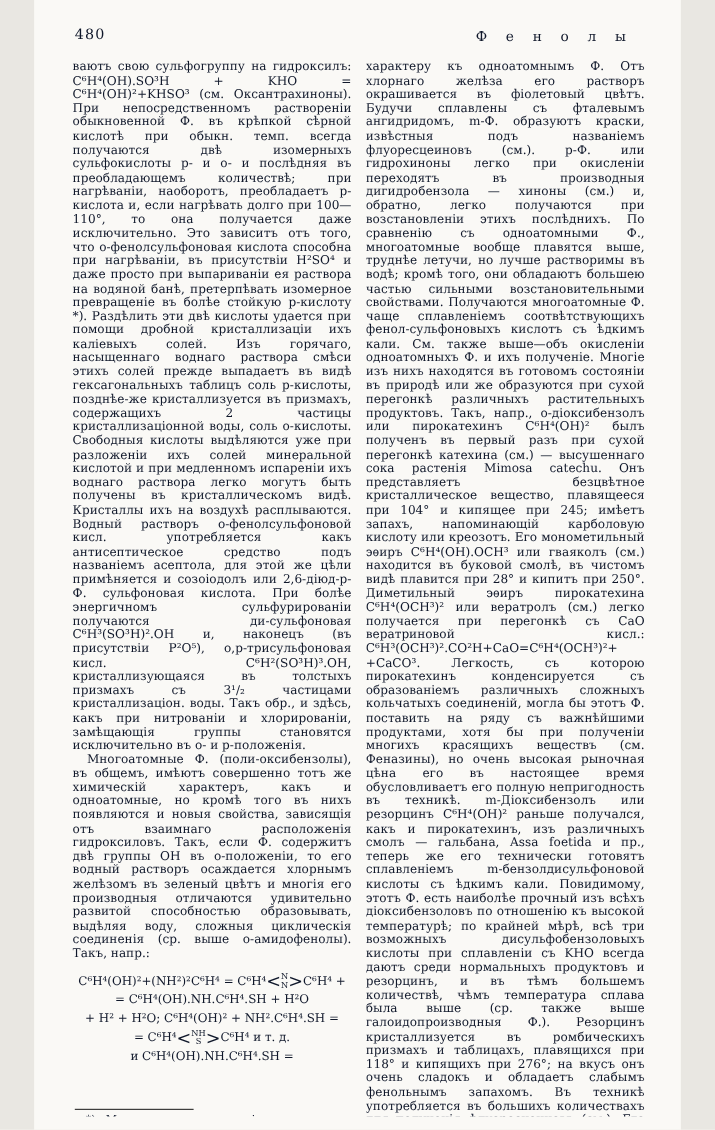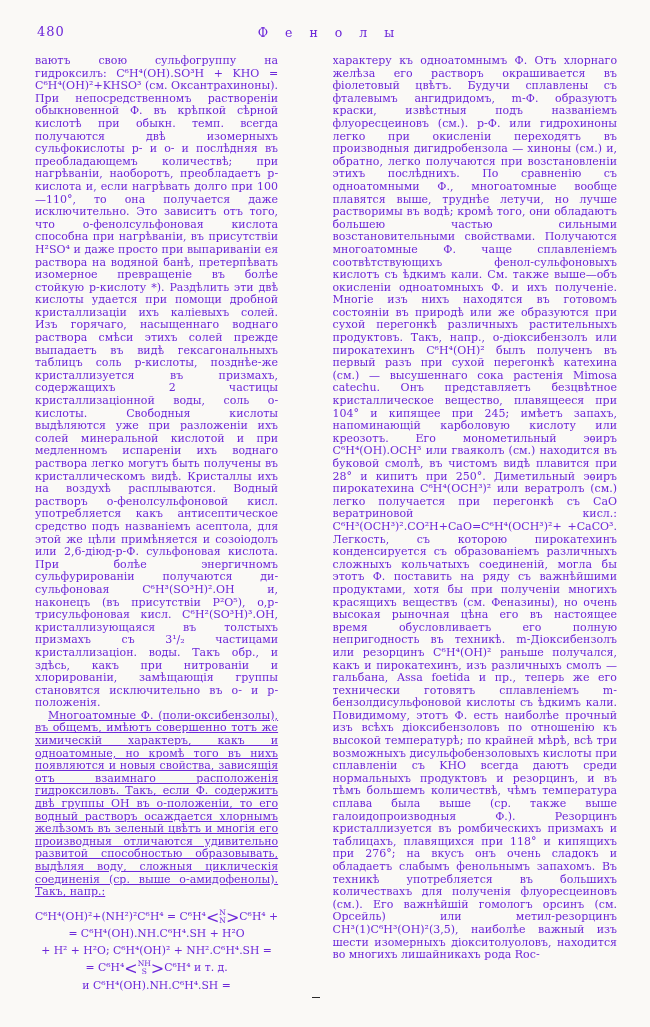--- a/index.html
+++ b/index.html
@@ -1,45 +1,45 @@
 <!DOCTYPE html>
 <html><head>
 <meta charset="utf-8">
 <style>
   * { box-sizing: border-box; }
   html, body { margin: 0; padding: 0; }
   body { background: #e9e7e2; }
   .page {
-    width: 650px; height: 1027px;
+    width: 588px; height: 1027px;
     margin: 0 auto;
     background: #faf9f6;
-    color: #6d28d9;
+    color: #0f172a;
     font-family: "DejaVu Serif", serif;
     padding: 22px 33px 12px 35px;
     display: flex; flex-direction: column;
     overflow: hidden;
     position: relative;
   }
   .header { position: relative; height: 24px; margin-bottom: 9px; flex: none; }
   .page-number { position: absolute; left: 2px; top: 2px; font-size: 13px; letter-spacing: 1px; }
   .running-title {
     position: absolute; left: 0; right: 0; top: 3px;
-    text-align: center; font-size: 12.5px;
+    text-align: right; font-size: 12.5px;
     letter-spacing: 17px; padding-left: 17px;
   }
   .columns { display: flex; gap: 13px; flex: 1; overflow: hidden; }
   .column {
     width: 50%;
     font-size: 11px; line-height: 12.6px;
     text-align: justify;
     overflow: hidden;
   }
-  .left-col { display: flex; flex-direction: row; gap: 32px; }
+  .left-col { display: flex; flex-direction: column; gap: 32px; }
   .col-text p.para { margin: 0; }
-  .col-text p.indent { text-indent: 13px; text-decoration: underline; }
+  .col-text p.indent { text-indent: 13px; }
   .formulas { margin: 9px 0 7px; text-align: center; font-size: 10.8px; }
   .formula-line { line-height: 17px; white-space: nowrap; }
   .angle { font-size: 16px; vertical-align: middle; }
   .stack {
     display: inline-flex; flex-direction: column;
     font-size: 7.5px; line-height: 7.8px;
     text-align: center; vertical-align: middle;
   }
   .footnote-area { margin-top: auto; flex: none; padding-bottom: 2px; }
   .footnote-rule { width: 108px; border-top: 1px solid #2a2a2a; margin: 0 0 4px 2px; }

